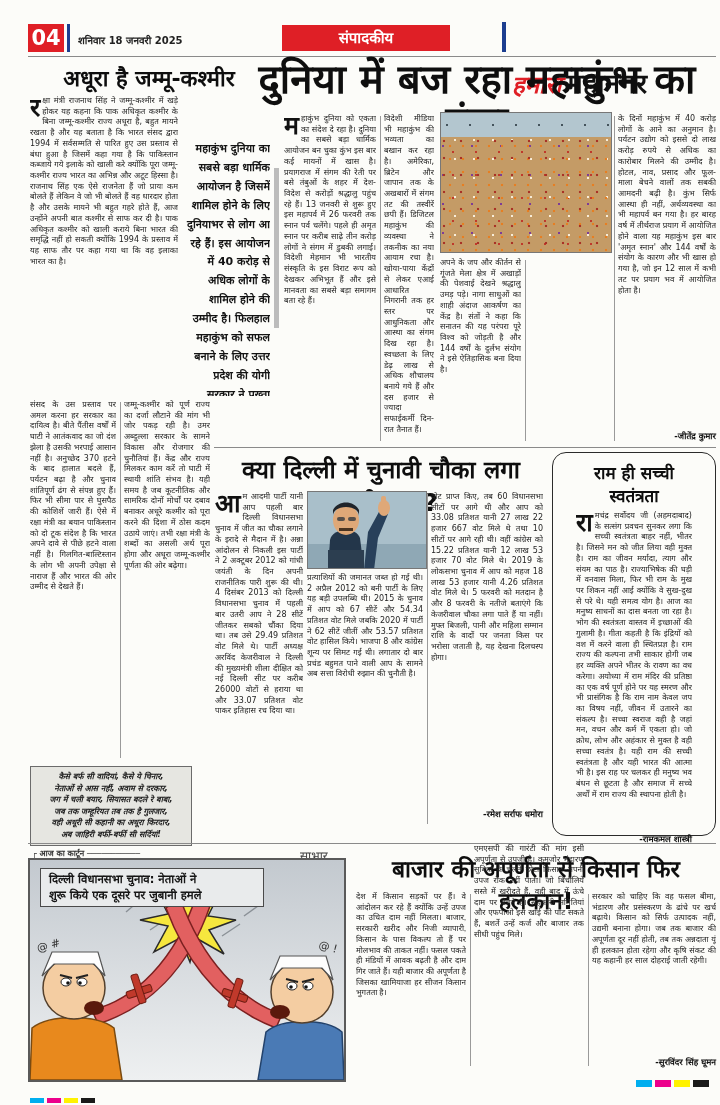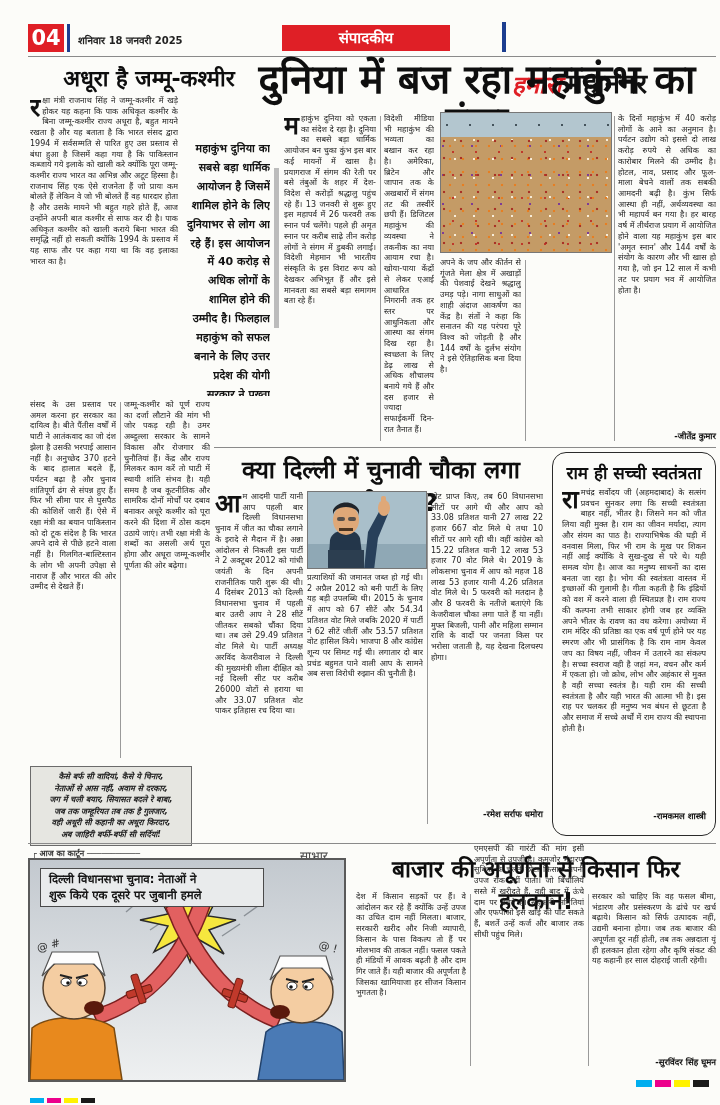--- a/index.html
+++ b/index.html
@@ -27,21 +27,21 @@
   .body-txt{font-size:8px;line-height:1.34;text-align:justify;color:#242424;overflow:hidden;}
   .dropcap{float:left;font-size:25px;line-height:0.85;font-weight:bold;padding:1px 2px 0 0;color:#111;}
   .byline{font-size:8.5px;font-weight:bold;text-align:right;color:#111;}
   
   .pullquote{font-size:11px;font-weight:bold;line-height:1.72;text-align:right;color:#141414;overflow:hidden;}
   .pq-bar{background:#bcbcbc;width:5px;}
   
   .poembox{background:#e6e6e1;border:1px solid #6b6b6b;font-size:8px;font-weight:bold;font-style:italic;
            text-align:center;line-height:1.45;padding:4px 2px;color:#222;}
   
-  .roundbox{border:1.5px solid #2b2b2b;border-radius:14px;background:#fcfcf9;padding:8px 9px;box-sizing:border-box;}
+  .roundbox{border:1.5px solid #2b2b2b;border-radius:14px;background:#fcfcf9;padding:8px 23px;box-sizing:border-box;}
   
   .photo{border:1px solid #777;box-sizing:border-box;overflow:hidden;}
   .kumbh-water{height:24px;background:#b3c6cf;
      background-image:radial-gradient(circle at 6px 12px,#44535c 1px,transparent 1.4px);
      background-size:23px 14px;}
   .kumbh-crowd{height:116px;background-color:#c49b66;
      background-image:
        radial-gradient(circle at 3px 4px,#a93226 1.2px,transparent 1.6px),
        radial-gradient(circle at 9px 9px,#e67e22 1.2px,transparent 1.6px),
        radial-gradient(circle at 14px 3px,#f7ecd8 1px,transparent 1.4px),

